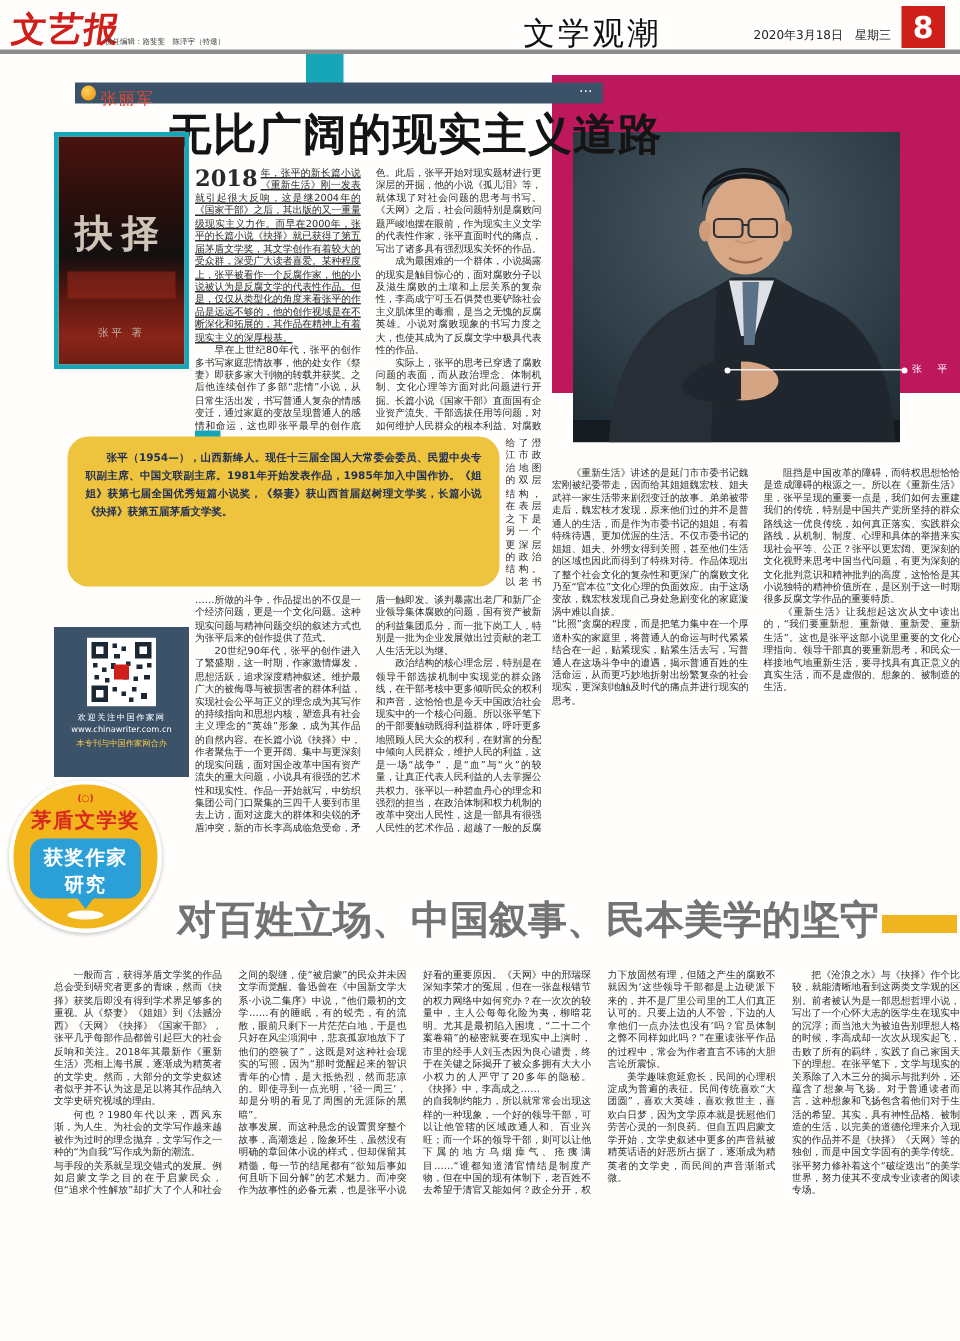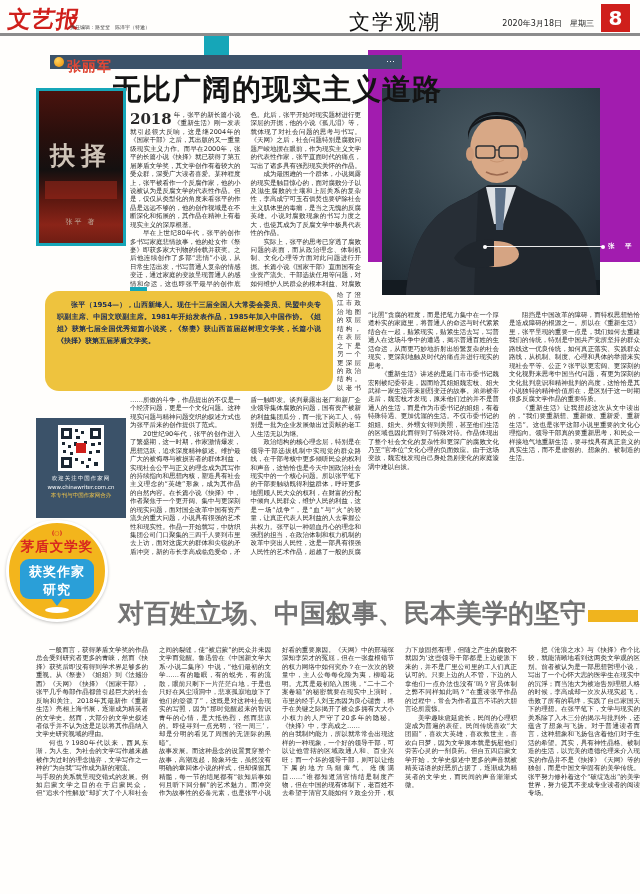--- a/index.html
+++ b/index.html
@@ -12,46 +12,46 @@
         letter-spacing:1px;white-space:nowrap;}
   .editors{position:absolute;left:70px;top:24px;font-size:5px;color:#444;white-space:nowrap;}
   .section-title{position:absolute;left:320px;top:8px;width:150px;text-align:center;
         font-size:21px;font-weight:normal;color:#111;letter-spacing:2px;white-space:nowrap;}
   .date{position:absolute;right:46px;top:18px;font-size:8px;color:#222;white-space:nowrap;}
   .pagebox{position:absolute;right:10px;top:4px;width:29px;height:28px;background:#cf1f1b;
         color:#fff;font-size:20px;font-weight:bold;text-align:center;line-height:28px;}
   .rule{position:absolute;left:0;top:33px;width:640px;height:3px;background:#8c8c8c;}
   .teal-connector{position:absolute;left:204px;top:36px;width:25px;height:21px;background:#16a6b8;}
   
-  .photo-block{position:absolute;left:368px;top:50px;width:272px;height:212px;background:#a21caf;font-weight:bold;}
+  .photo-block{position:absolute;left:368px;top:50px;width:272px;height:212px;background:#be185d;}
   .photo{position:absolute;left:14px;top:38px;width:218px;height:207px;overflow:hidden;}
   .cap-line{position:absolute;left:118px;top:196px;width:118px;height:1px;background:#fff;opacity:.9;}
   .cap-dot{position:absolute;width:4px;height:4px;border-radius:50%;background:#fff;top:194.5px;}
   .cap-text{position:absolute;left:240px;top:192px;color:#fff;font-size:6.5px;letter-spacing:2px;white-space:nowrap;}
   .dark-bar{position:absolute;left:50px;top:55px;width:352px;height:14px;background:#3b5269;}
   .tag-circle{position:absolute;left:4px;top:2px;width:10px;height:10px;border-radius:50%;
         background:radial-gradient(circle at 35% 35%,#ffd35e,#f2a01d 70%,#d98410);}
-  .tag-text{position:absolute;left:17px;top:2.5px;font-size:14px;font-weight:bold;color:#e04836;letter-spacing:1px;}
+  .tag-text{position:absolute;left:17px;top:2.5px;font-size:11px;font-weight:normal;color:#e04836;letter-spacing:1px;}
   .bar-ellipsis{position:absolute;right:6px;top:-1px;color:#fff;font-size:9px;letter-spacing:1px;}
   .headline1{position:absolute;left:112px;top:70px;width:345px;font-size:29px;font-weight:bold;
         color:#141414;letter-spacing:1px;white-space:nowrap;}
   .book{position:absolute;left:36px;top:88px;width:90px;height:158px;border:3px solid #16a6b8;
         background:linear-gradient(180deg,#4a130e 0%,#2a0f0c 28%,#141010 52%,#5e1810 72%,#8a2418 88%,#6f1d13 100%);}
   .book-title{position:absolute;left:0;top:48px;width:100%;text-align:center;font-size:25px;
         font-weight:bold;color:#cfc4b8;letter-spacing:6px;font-family:"DejaVu Serif",serif;}
   .book-author{position:absolute;left:0;top:126px;width:100%;text-align:center;font-size:7px;color:#c2b2a2;letter-spacing:2px;}
   .book-band{position:absolute;left:6px;top:90px;width:72px;height:18px;background:rgba(160,40,25,.55);}
   .body-text{font-size:6.5px;line-height:1.3;color:#2a2a2a;text-align:justify;word-break:break-all;}
   .body-text p{margin:0;text-indent:2em;}
   .blockA{position:absolute;left:130px;top:111px;width:231px;height:178px;column-count:2;column-gap:10px;overflow:hidden;}
   .blockB{position:absolute;left:337px;top:291px;width:24px;height:100px;overflow:hidden;}
   .blockC{position:absolute;left:368px;top:311px;width:272px;height:249px;column-count:2;column-gap:10px;overflow:hidden;}
   .blockD{position:absolute;left:130px;top:396px;width:231px;height:165px;column-count:2;column-gap:10px;overflow:hidden;}
   .dropcap{float:left;font-size:15px;font-weight:bold;line-height:1;padding:1px 2px 0 0;font-family:"DejaVu Serif",serif;}
-  .lead-p{text-indent:0 !important;}
+  .lead-p{text-indent:0 !important;text-decoration:underline;}
   .teal-strip{position:absolute;left:130px;top:287px;width:17px;height:22px;background:#16a6b8;}
   .bio-box{position:absolute;left:45px;top:291px;width:288px;height:100px;background:#eec33e;
         border-radius:14px;padding:9px 12px;font-size:7px;font-weight:bold;color:#203055;
         line-height:1.7;text-align:justify;word-break:break-all;}
   .bio-box .bio-in{text-indent:2em;}
   
   .qr-box{position:absolute;left:36px;top:418px;width:90px;height:100px;background:#3b5269;
         text-align:center;padding-top:7px;}
   .qr-box svg{display:block;margin:0 auto;}
   .qr-l1{font-size:5.5px;color:#fff;margin-top:4px;letter-spacing:1px;}
@@ -149,22 +149,22 @@
 
   <div class="bio-box">
     <div class="bio-in">张平（1954—），山西新绛人。现任十三届全国人大常委会委员、民盟中央专职副主席、中国文联副主席。1981年开始发表作品，1985年加入中国作协。《姐姐》获第七届全国优秀短篇小说奖，《祭妻》获山西首届赵树理文学奖，长篇小说《抉择》获第五届茅盾文学奖。</div>
   </div>
 
   <div class="blockB body-text">
     <p style="text-indent:0;">给了澄江市政治地图的双层结构，在表层之下是另一个更深层的政治结构。以老书记刘石河为核心，由其儿女、亲戚和他一手提拔起来的下属组成的庞大权力网。</p>
   </div>
 
   <div class="blockC body-text">
+    <p>《重新生活》讲述的是延门市市委书记魏宏刚被纪委带走，因而给其姐姐魏宏枝、姐夫武祥一家生活带来剧烈变迁的故事。弟弟被带走后，魏宏枝才发现，原来他们过的并不是普通人的生活，而是作为市委书记的姐姐，有着特殊待遇、更加优渥的生活。不仅市委书记的姐姐、姐夫、外甥女得到关照，甚至他们生活的区域也因此而得到了特殊对待。作品体现出了整个社会文化的复杂性和更深广的腐败文化乃至“官本位”文化心理的负面效应。由于这场变故，魏宏枝发现自己身处急剧变化的家庭漩涡中难以自拔。</p>
     <p style="text-indent:0;">“比照”贪腐的程度，而是把笔力集中在一个厚道朴实的家庭里，将普通人的命运与时代紧紧结合在一起，贴紧现实，贴紧生活去写，写普通人在这场斗争中的遭遇，揭示普通百姓的生活命运，从而更巧妙地折射出纷繁复杂的社会现实，更深刻地触及时代的痛点并进行现实的思考。</p>
-    <p>《重新生活》讲述的是延门市市委书记魏宏刚被纪委带走，因而给其姐姐魏宏枝、姐夫武祥一家生活带来剧烈变迁的故事。弟弟被带走后，魏宏枝才发现，原来他们过的并不是普通人的生活，而是作为市委书记的姐姐，有着特殊待遇、更加优渥的生活。不仅市委书记的姐姐、姐夫、外甥女得到关照，甚至他们生活的区域也因此而得到了特殊对待。作品体现出了整个社会文化的复杂性和更深广的腐败文化乃至“官本位”文化心理的负面效应。由于这场变故，魏宏枝发现自己身处急剧变化的家庭漩涡中难以自拔。</p>
     <p>阻挡是中国改革的障碍，而特权思想恰恰是造成障碍的根源之一。所以在《重新生活》里，张平呈现的重要一点是，我们如何去重建我们的传统，特别是中国共产党所坚持的群众路线这一优良传统，如何真正落实、实践群众路线，从机制、制度、心理和具体的举措来实现社会平等、公正？张平以更宏阔、更深刻的文化视野来思考中国当代问题，有更为深刻的文化批判意识和精神批判的高度，这恰恰是其小说独特的精神价值所在，是区别于这一时期很多反腐文学作品的重要特质。</p>
     <p>《重新生活》让我想起这次从文中读出的，“我们要重新想、重新做、重新爱、重新生活”。这也是张平这部小说里重要的文化心理指向。领导干部真的要重新思考，和民众一样接地气地重新生活，要寻找具有真正意义的真实生活，而不是虚假的、想象的、被制造的生活。</p>
   </div>
 
   <div class="blockD body-text">
     <p style="text-indent:0;">……所做的斗争，作品提出的不仅是一个经济问题，更是一个文化问题。这种现实问题与精神问题交织的叙述方式也为张平后来的创作提供了范式。</p>
     <p>20世纪90年代，张平的创作进入了繁盛期，这一时期，作家激情爆发，思想活跃，追求深度精神叙述。维护最广大的被侮辱与被损害者的群体利益，实现社会公平与正义的理念成为其写作的持续指向和思想内核，塑造具有社会主义理念的“英雄”形象，成为其作品的自然内容。在长篇小说《抉择》中，作者聚焦于一个更开阔、集中与更深刻的现实问题，面对国企改革中国有资产流失的重大问题，小说具有很强的艺术性和现实性。作品一开始就写，中纺织集团公司门口聚集的三四千人要到市里去上访，面对这庞大的群体和尖锐的矛盾冲突，新的市长李高成临危受命，矛盾一触即发。谈判暴露出老厂和新厂企业领导集体腐败的问题，国有资产被新的利益集团瓜分，而一批下岗工人，特别是一批为企业发展做出过贡献的老工人生活无以为继。</p>
     <p>政治结构的核心理念层，特别是在领导干部选拔机制中实现党的群众路线，在干部考核中更多倾听民众的权利和声音，这恰恰也是今天中国政治社会现实中的一个核心问题。所以张平笔下的干部要触动既得利益群体，呼吁更多地照顾人民大众的权利，在财富的分配中倾向人民群众，维护人民的利益，这是一场“战争”，是“血”与“火”的较量，让真正代表人民利益的人去掌握公共权力。张平以一种碧血丹心的理念和强烈的担当，在政治体制和权力机制的改革中突出人民性，这是一部具有很强人民性的艺术作品，超越了一般的反腐败、揭露黑暗、批判权力异化的作品，直指权力运行的核心机制问题。</p>
 
   </div>

